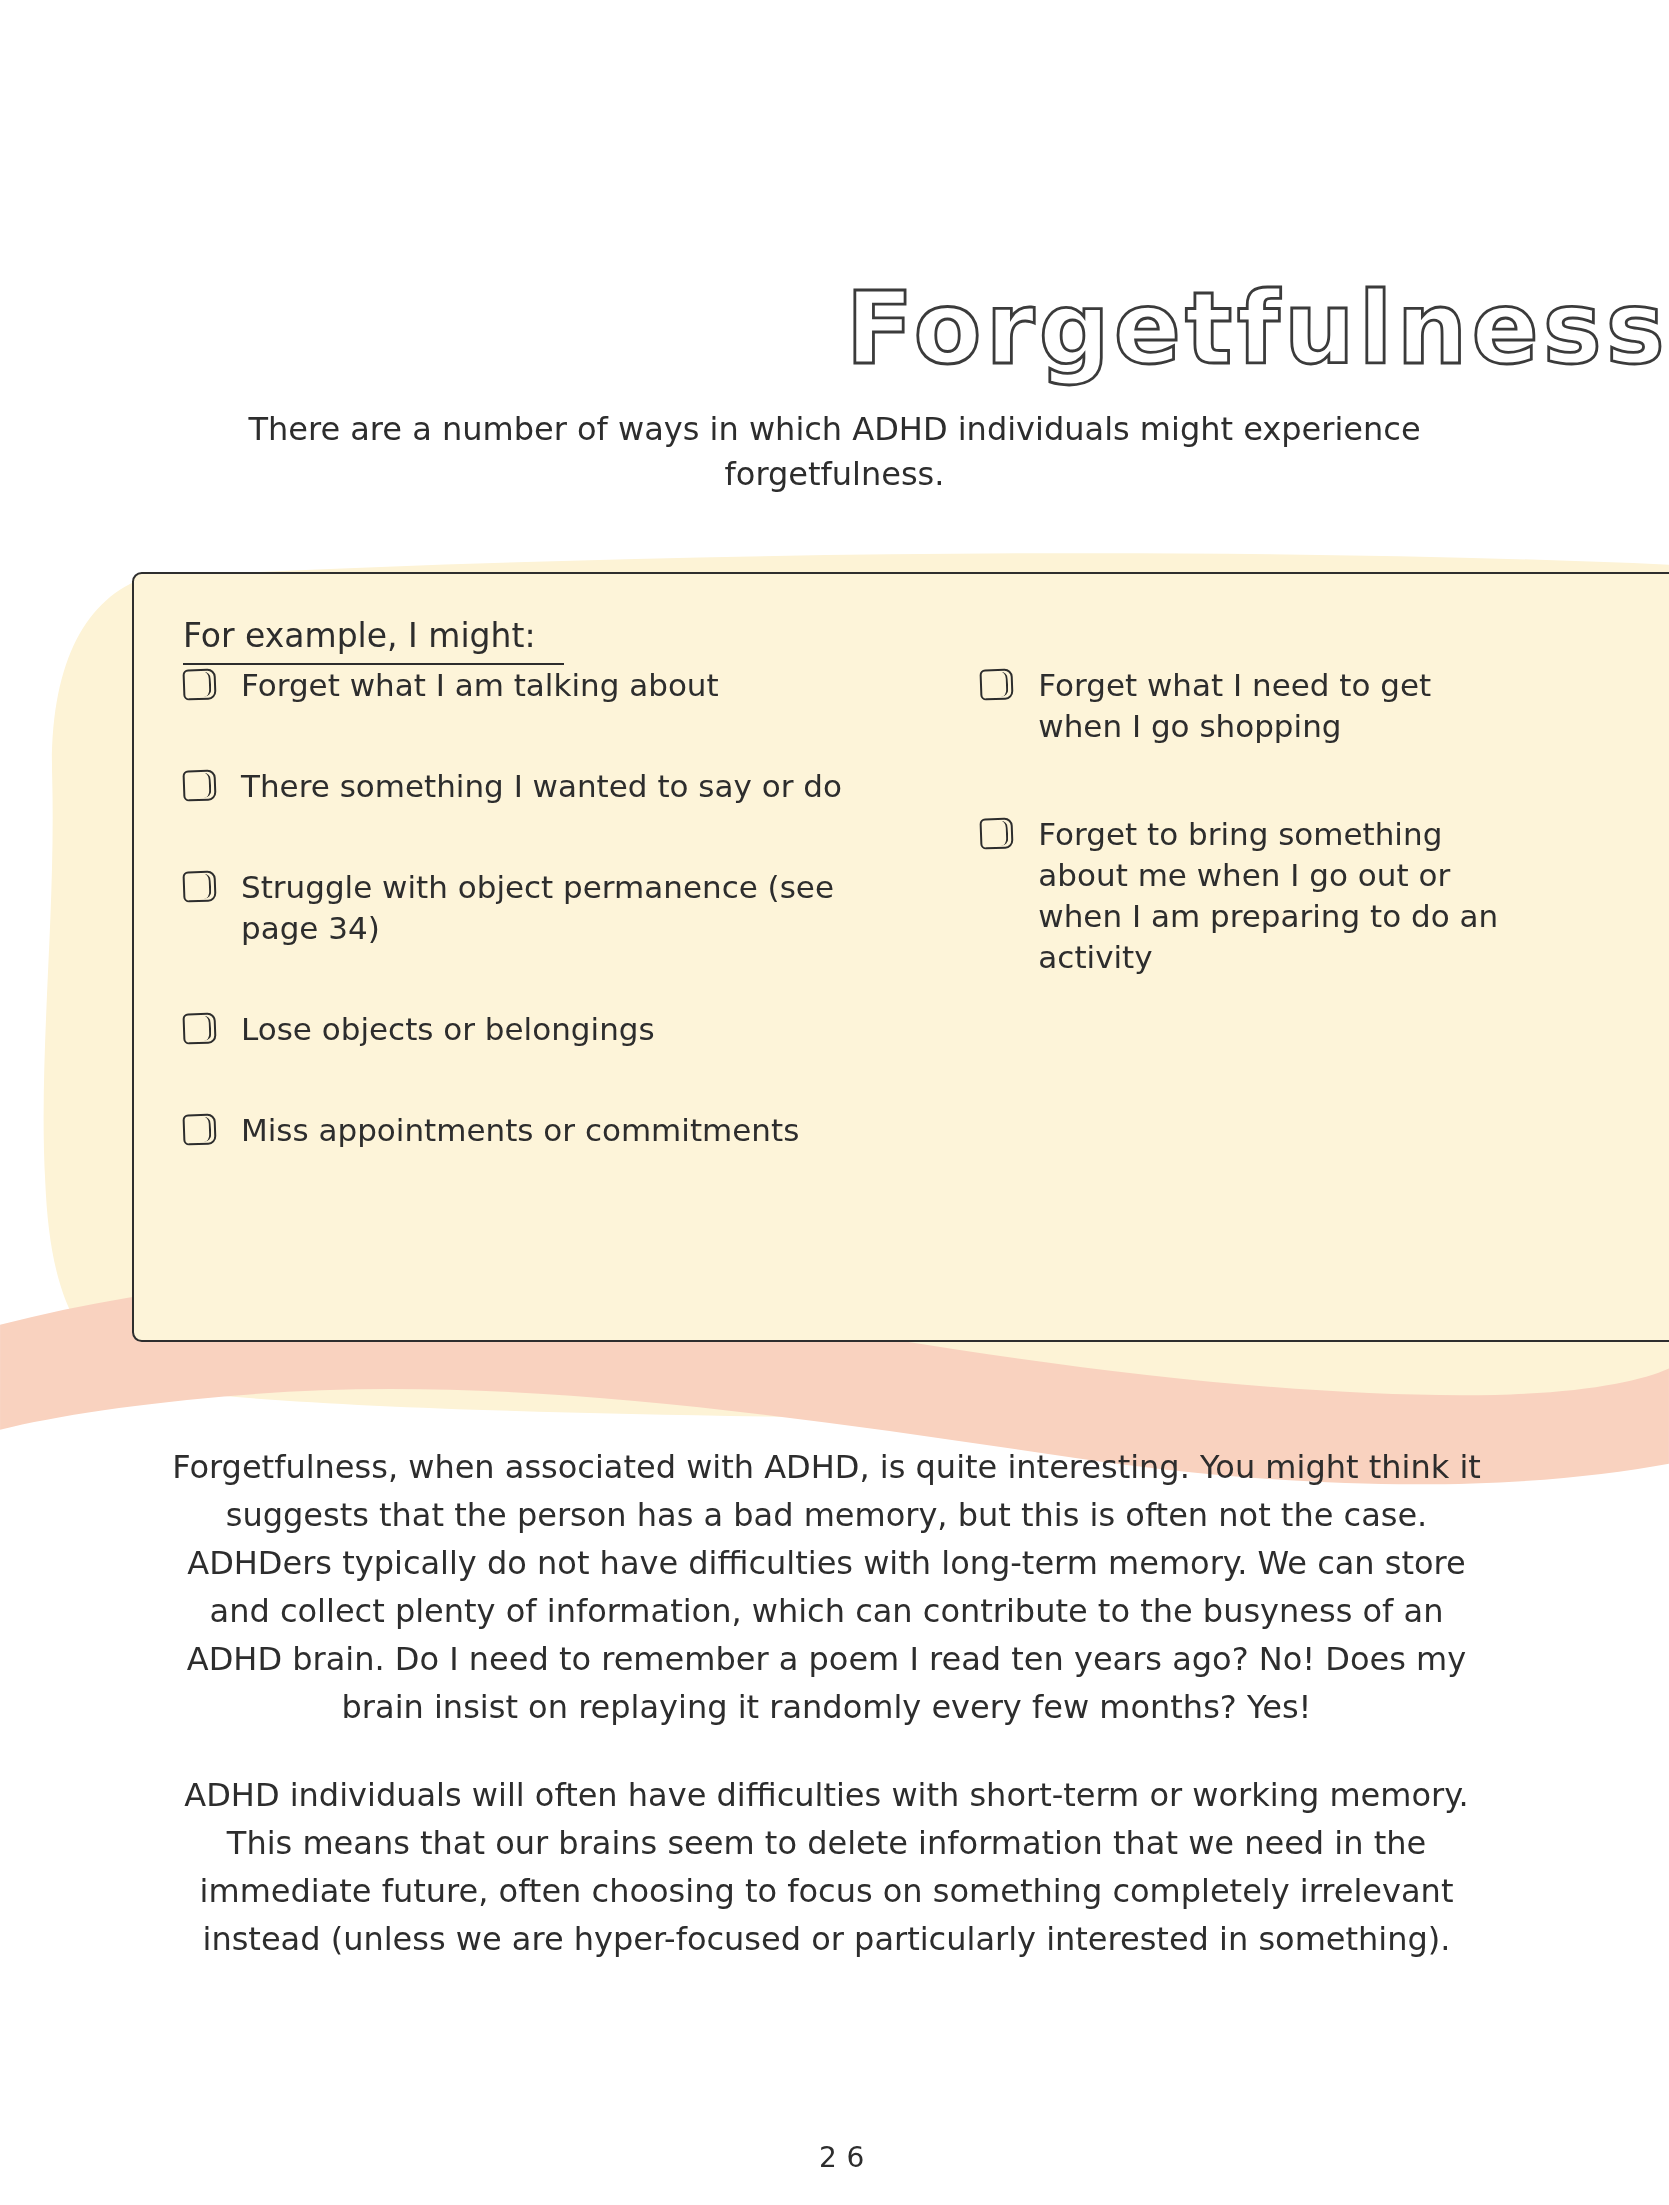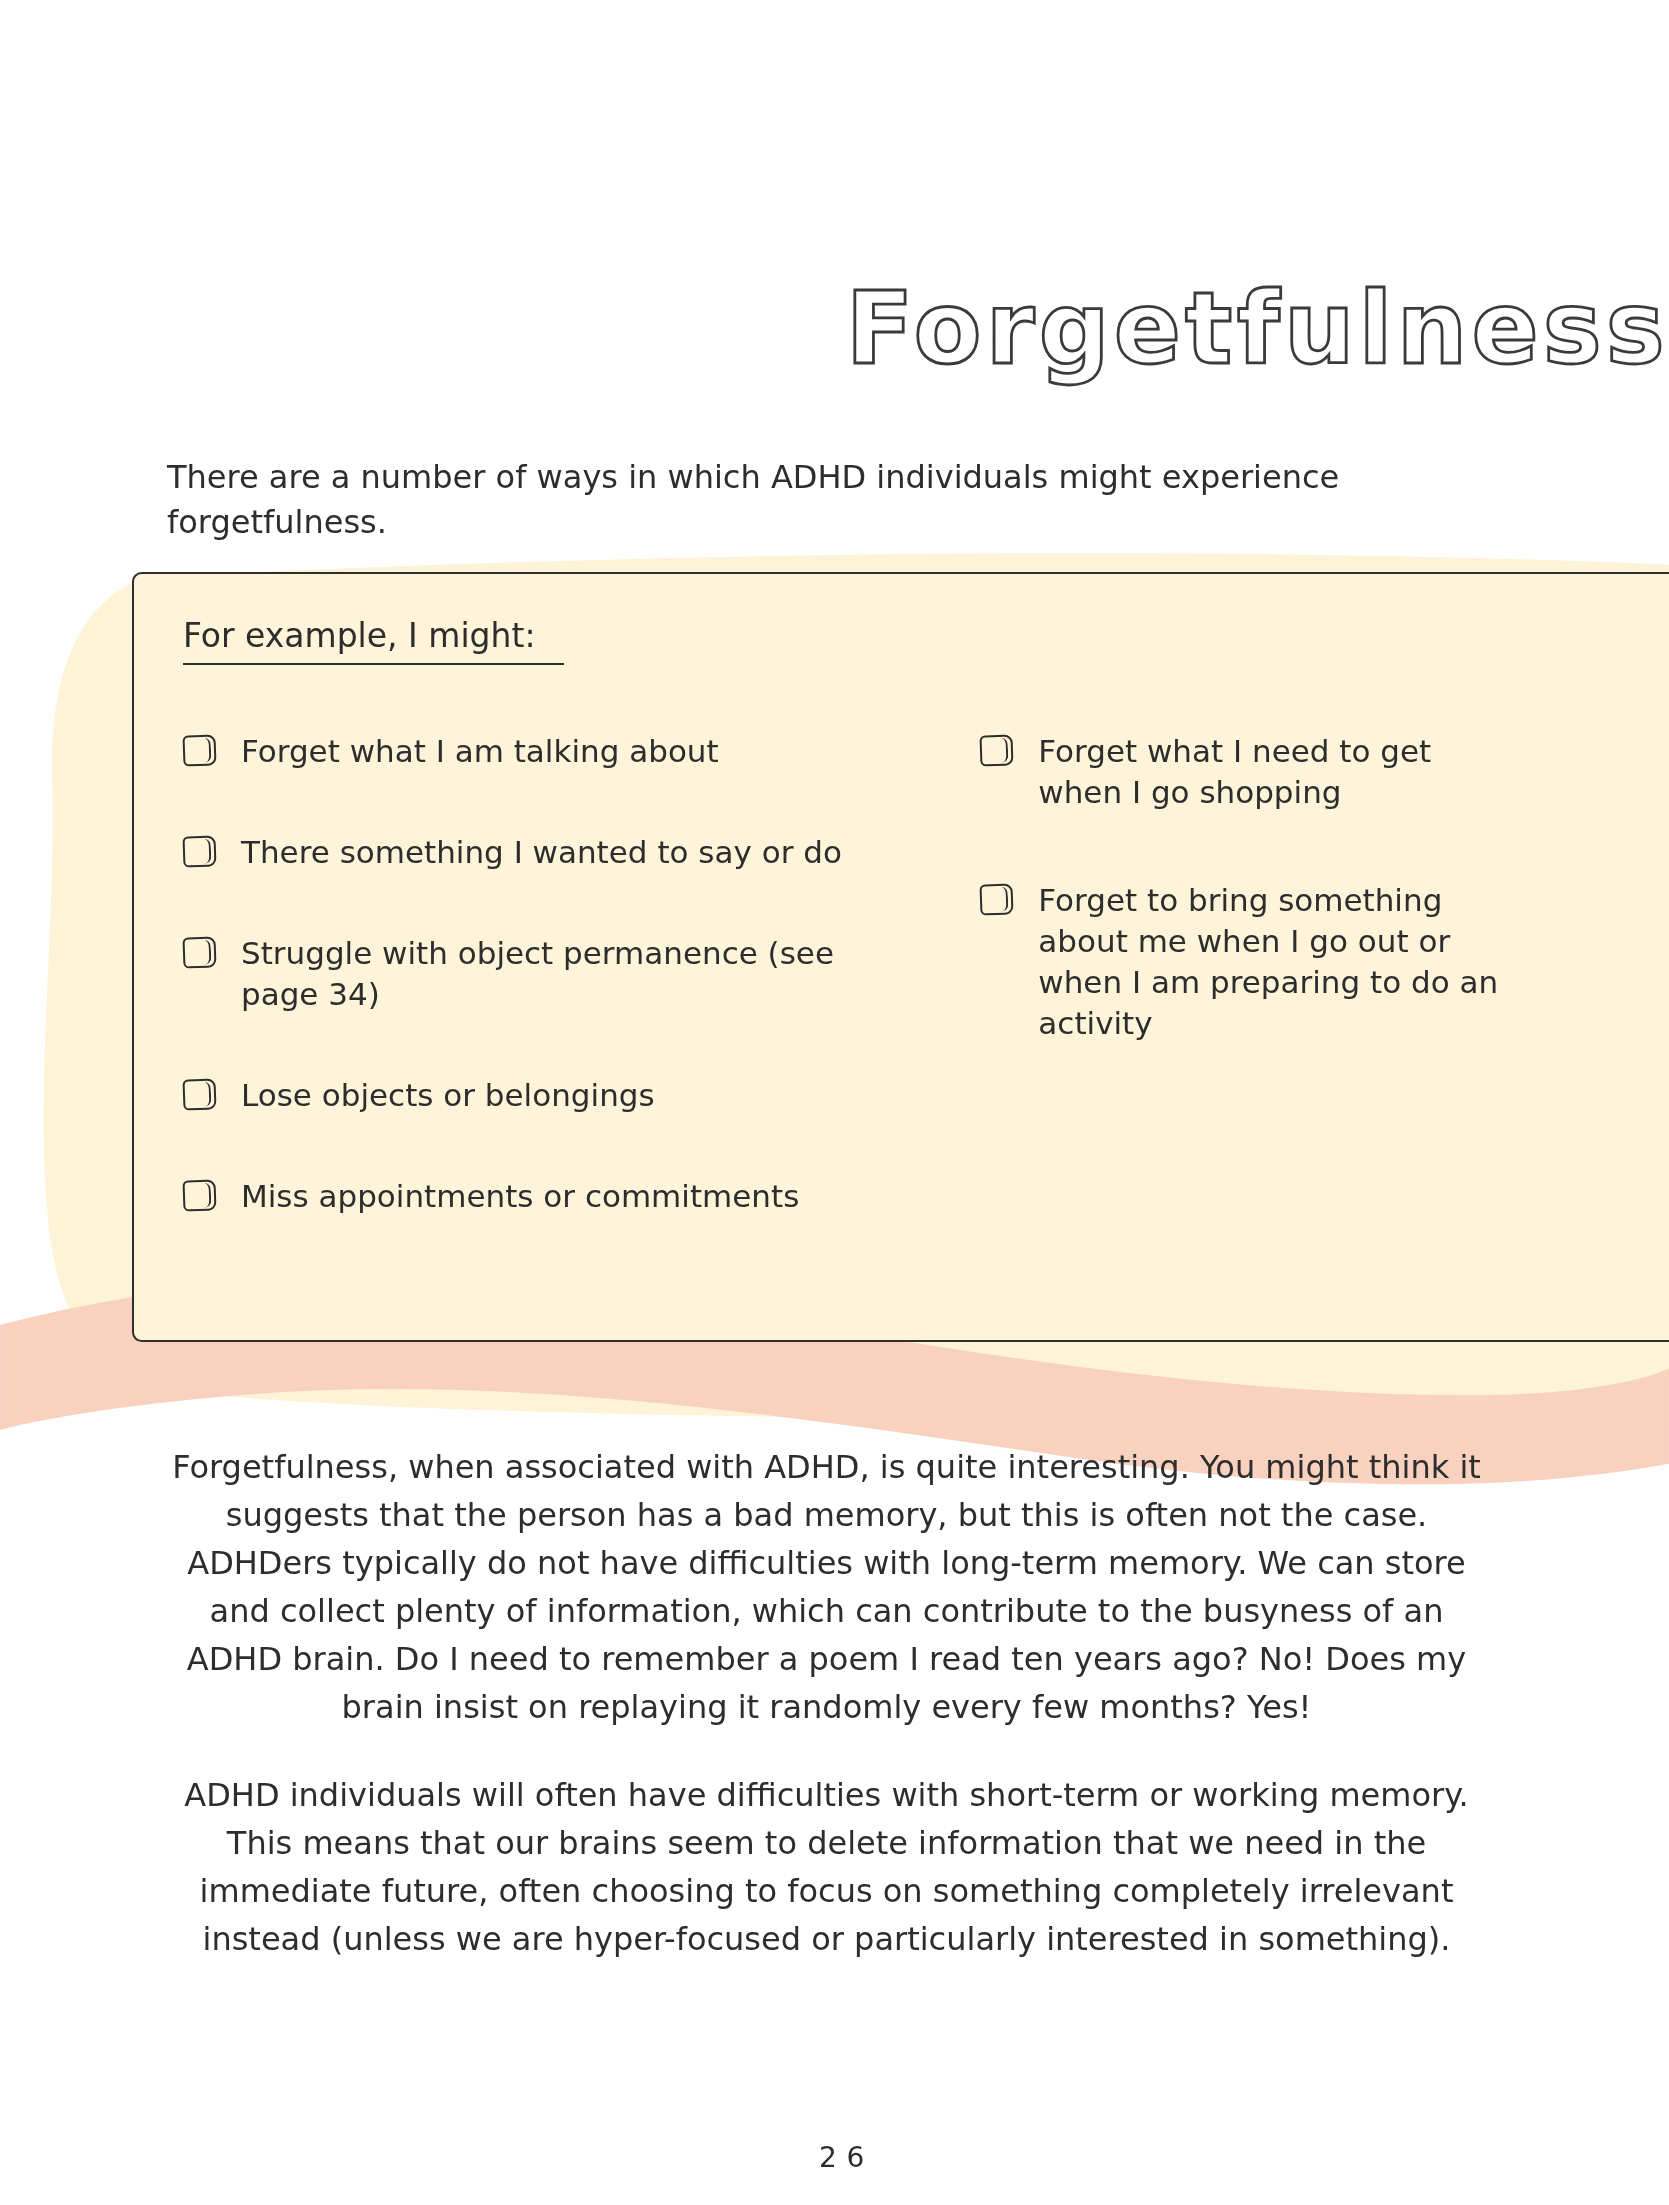--- a/index.html
+++ b/index.html
@@ -38,24 +38,23 @@
   }
   @supports not (-webkit-text-stroke: 1px black) {
     .title { color: #3b3b3b; }
   }
 
   .intro {
     position: absolute;
     top: 407px;
     left: 167px;
     width: 1335px;
-    text-align: left;
+    text-align: center;
     font-size: 32px;
     line-height: 1.4;
-    margin-top: 48px;
   }
 
   .checklist-box {
     position: absolute;
     left: 132px;
     top: 572px;
     width: 1580px;
     height: 770px;
     background: #fdf4d9;
     border: 2.8px solid #2e2e2e;
@@ -67,21 +66,20 @@
     display: inline-block;
     font-size: 33px;
     padding-bottom: 8.3px;
     padding-right: 28px;
     border-bottom: 2.8px solid #2d2d2d;
   }
 
   .cols {
     display: flex;
     gap: 35px;
-    margin-top: 66px;
   }
   .col-left  { flex: 1.12; }
   .col-right { flex: 1; }
 
   .check-item {
     display: flex;
     align-items: flex-start;
     gap: 25px;
     margin-bottom: 60px;
     font-size: 31px;

